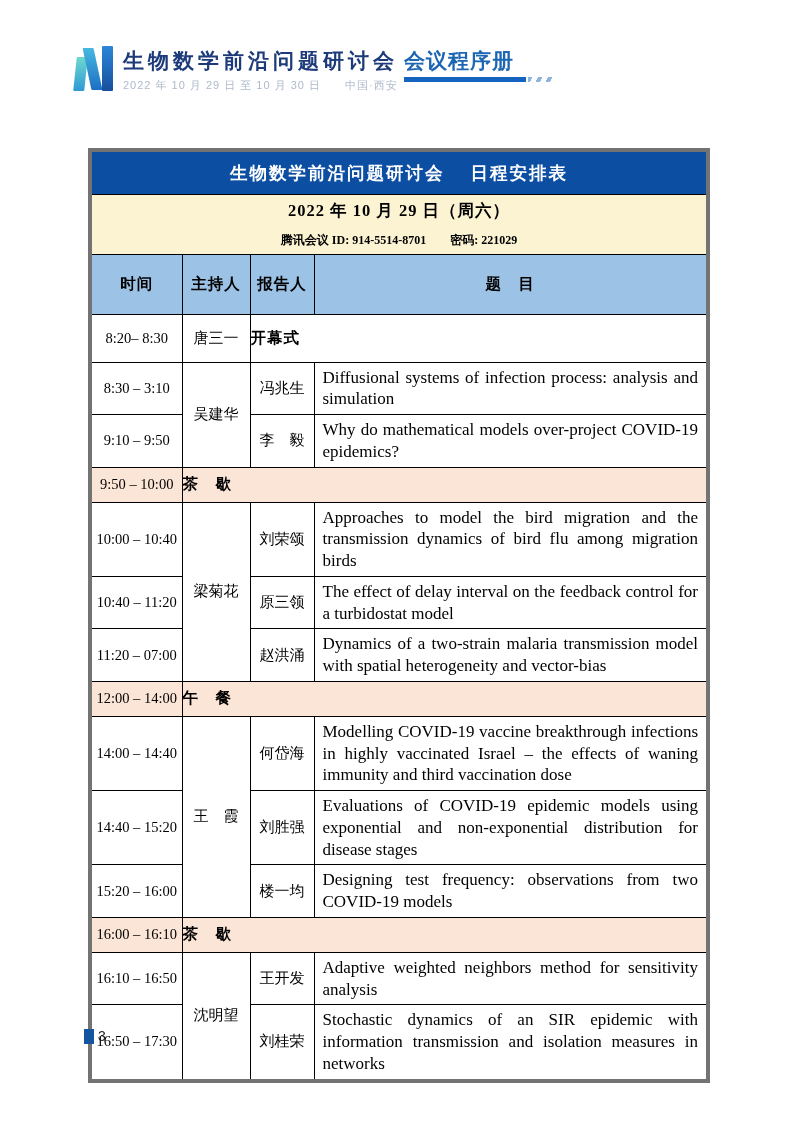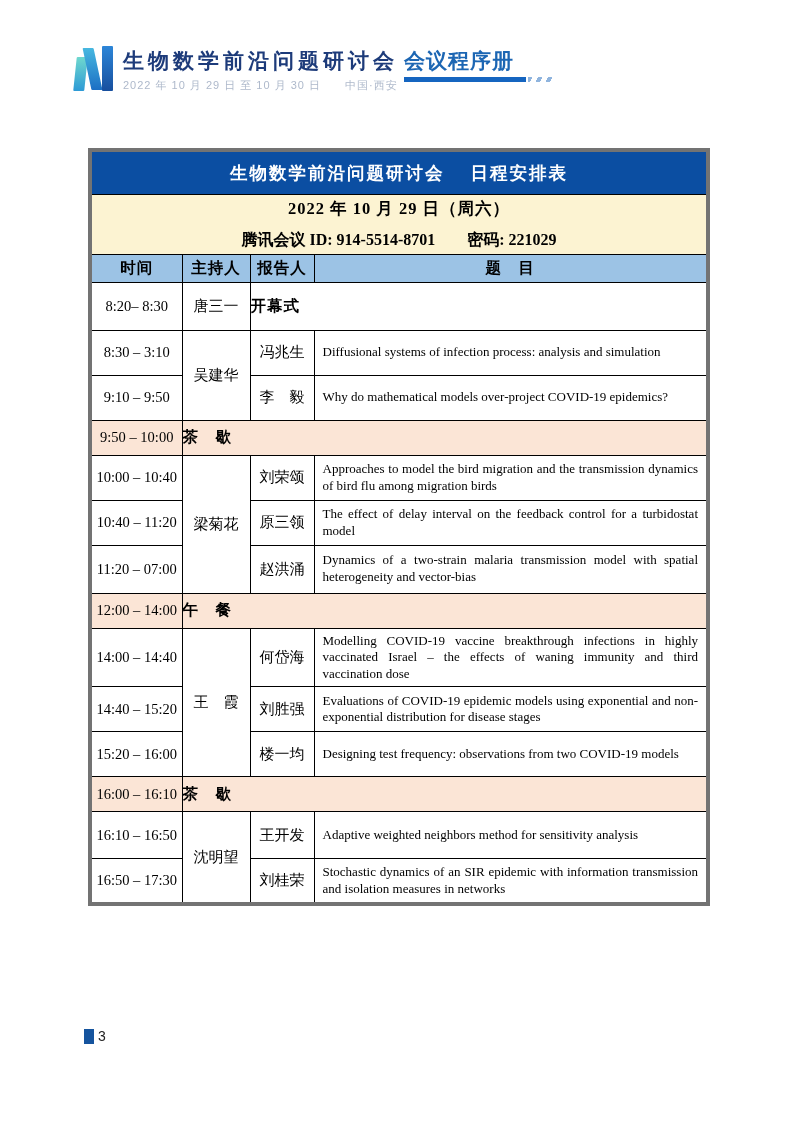--- a/index.html
+++ b/index.html
@@ -38,26 +38,26 @@
     border-collapse: collapse; table-layout: fixed;
     border: 4px solid #737373;
   }
   .schedule td, .schedule th { border: 1px solid #000; vertical-align: middle; }
   .title-row td {
     background: #0b4ea2; color: #ffffff; font-weight: bold;
     font-size: 17.5px; text-align: center; height: 44px; letter-spacing: 2px;
   }
   .date-row td { background: #fcf3d2; text-align: center; height: 60px; }
   .date-row .d1 { font-size: 16.5px; font-weight: bold; letter-spacing: 1px; }
-  .date-row .d2 { font-size: 16px; font-weight: bold; margin-top: 10px; white-space: pre; }
-  .head-row th { background: #9cc3e5; font-size: 15.5px; font-weight: bold; height: 28px; text-align: center; letter-spacing: 1px; }
+  .date-row .d2 { font-size: 12px; font-weight: bold; margin-top: 10px; white-space: pre; }
+  .head-row th { background: #9cc3e5; font-size: 15.5px; font-weight: bold; height: 60px; text-align: center; letter-spacing: 1px; }
   td.time    { text-align: center; font-size: 14.5px; }
   td.host, td.speaker { text-align: center; font-size: 15px; }
   td.event   { text-align: left; font-size: 15.5px; font-weight: bold; letter-spacing: 1px; }
-  td.topic   { font-size: 13px; line-height: 1.28; padding: 4px 8px; text-align: justify; }
+  td.topic   { font-size: 17px; line-height: 1.28; padding: 4px 8px; text-align: justify; }
   tr.break-row td { background: #fbe5d6; }
   tr.break-row td.event { font-size: 15.5px; }
 
   
   .footer { position: absolute; left: 84px; top: 1028px; display: flex; align-items: center; }
   .page-marker { display: inline-block; width: 10px; height: 15px; background: #15549e; }
   .page-num { font-size: 14px; color: #222; margin-left: 4px; font-family: "Liberation Sans", "DejaVu Sans", sans-serif; }
 </style>
 </head>
 <body>

